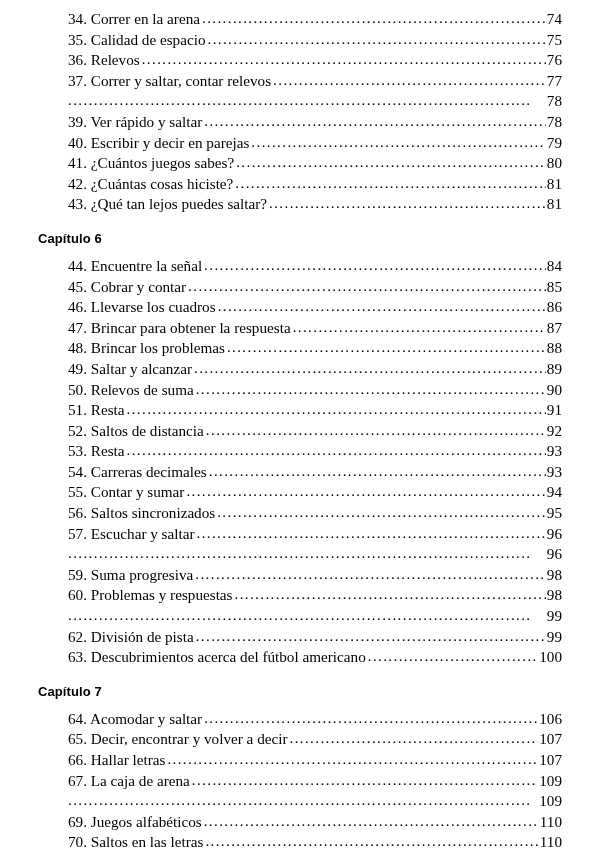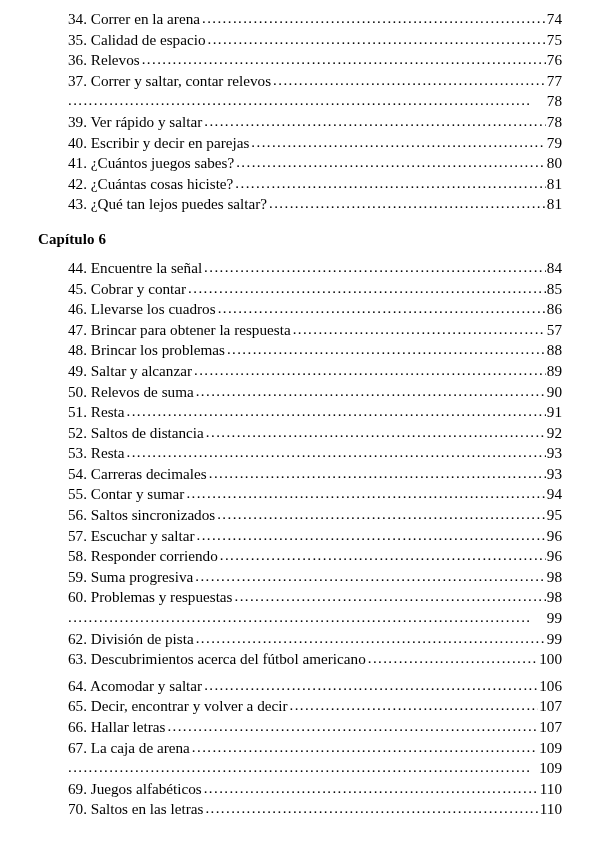--- a/index.html
+++ b/index.html
@@ -18,23 +18,23 @@
     position: relative;
     width: 600px;
     height: 667px;
     padding: 0;
     box-sizing: border-box;
   }
   .toc {
     padding: 0 38px 0 38px;
   }
   .chapter-heading {
-    font-family: Liberation Serif, serif;
+    font-family: Liberation Sans, sans-serif;
     font-weight: bold;
-    font-size: 15px;
+    font-size: 13px;
     margin: 16px 0 4px 0;
     letter-spacing: 0.1px;
   }
   .entry {
     display: flex;
     align-items: baseline;
     font-size: 15.2px;
     line-height: 20.6px;
     margin-left: 30px;
     white-space: nowrap;
@@ -134,21 +134,21 @@
             <span class="page-num">85</span>
           </div>
           <div class="entry">
             <span class="label">46. Llevarse los cuadros</span>
             <span class="dots">..........................................................................................</span>
             <span class="page-num">86</span>
           </div>
           <div class="entry">
             <span class="label">47. Brincar para obtener la respuesta</span>
             <span class="dots">..........................................................................................</span>
-            <span class="page-num">57</span>
+            <span class="page-num">87</span>
           </div>
           <div class="entry">
             <span class="label">48. Brincar los problemas</span>
             <span class="dots">..........................................................................................</span>
             <span class="page-num">88</span>
           </div>
           <div class="entry">
             <span class="label">49. Saltar y alcanzar</span>
             <span class="dots">..........................................................................................</span>
             <span class="page-num">89</span>
@@ -187,21 +187,20 @@
             <span class="label">56. Saltos sincronizados</span>
             <span class="dots">..........................................................................................</span>
             <span class="page-num">95</span>
           </div>
           <div class="entry">
             <span class="label">57. Escuchar y saltar</span>
             <span class="dots">..........................................................................................</span>
             <span class="page-num">96</span>
           </div>
           <div class="entry">
-            <span class="label">58. Responder corriendo</span>
             <span class="dots">..........................................................................................</span>
             <span class="page-num">96</span>
           </div>
           <div class="entry">
             <span class="label">59. Suma progresiva</span>
             <span class="dots">..........................................................................................</span>
             <span class="page-num">98</span>
           </div>
           <div class="entry">
             <span class="label">60. Problemas y respuestas</span>
@@ -216,20 +215,21 @@
             <span class="label">62. División de pista</span>
             <span class="dots">..........................................................................................</span>
             <span class="page-num">99</span>
           </div>
           <div class="entry">
             <span class="label">63. Descubrimientos acerca del fútbol americano</span>
             <span class="dots">..........................................................................................</span>
             <span class="page-num">100</span>
           </div>
         </div>
+        <div class="chapter-heading">Capítulo 7</div>
         <div class="entry-group group-top">
           <div class="entry">
             <span class="label">64. Acomodar y saltar</span>
             <span class="dots">..........................................................................................</span>
             <span class="page-num">106</span>
           </div>
           <div class="entry">
             <span class="label">65. Decir, encontrar y volver a decir</span>
             <span class="dots">..........................................................................................</span>
             <span class="page-num">107</span>

